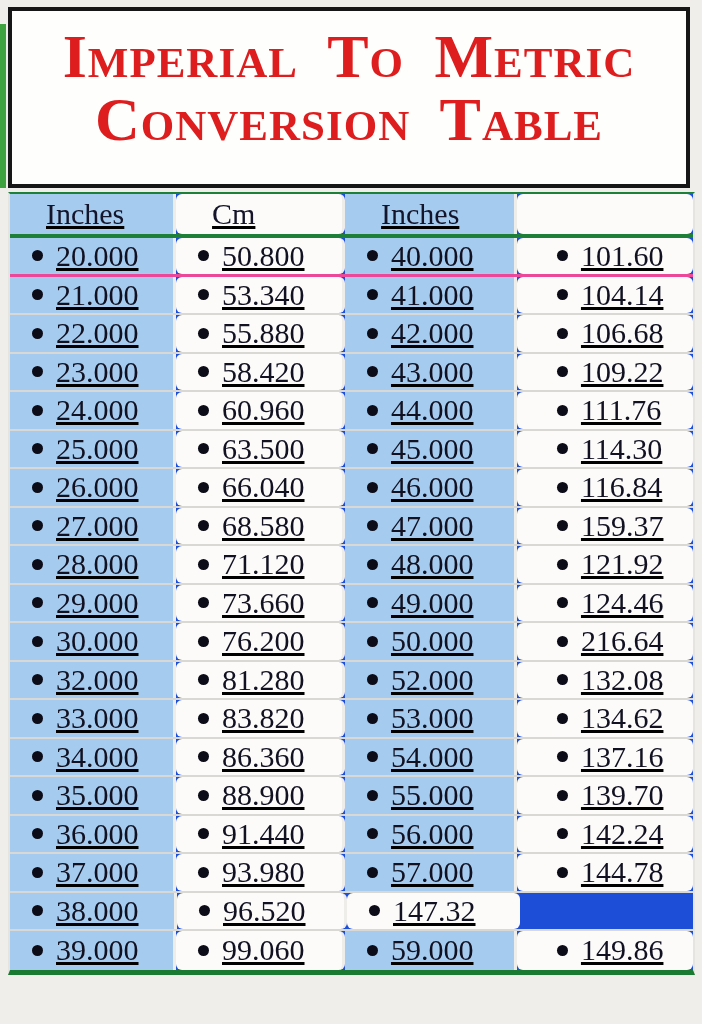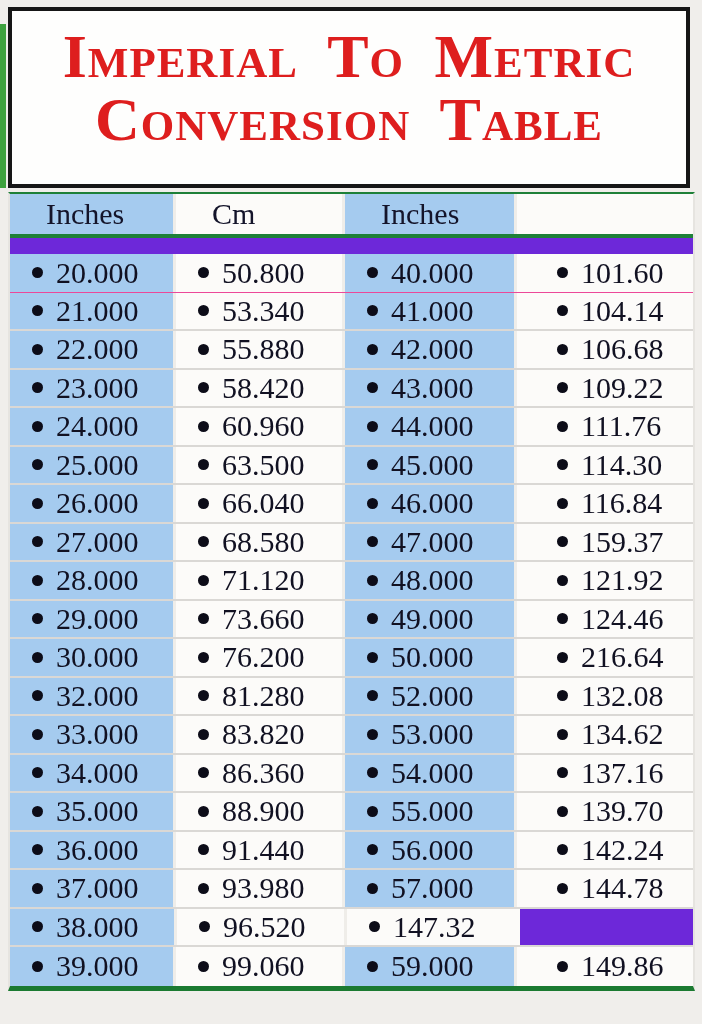--- a/index.html
+++ b/index.html
@@ -38,53 +38,54 @@
     line-height:42px;
     margin-top:0px;
   }
   .table{
     position:absolute;left:8px;top:192px;width:687px;
     border-top:2px solid #1E8038;
     border-bottom:5px solid #1B7A31;
     border-left:2px solid #E6E4E0;
     border-right:2px solid #E6E4E0;
     box-sizing:border-box;
-    background:#6d28d9;
+    background:#1d4ed8;
+    text-decoration:underline;
   }
   .thead,.trow{display:flex;width:100%;}
   .thead{
     height:40px;
     border-bottom:4px solid #1E8038;
     box-sizing:content-box;
   }
   .trow{
     height:38.5px;
     box-sizing:border-box;
     border-bottom:2px solid #DAD8D5;
   }
-  .trow.first{border-bottom:1px solid #ec4899;margin-top:16px;}
+  .trow.first{border-bottom:3px solid #ec4899;}
   .trow:last-child{border-bottom:none;}
   .cell{
     display:flex;align-items:center;
     height:100%;
     box-sizing:border-box;
     border-right:3px solid #EFEDE9;
     padding-left:22px;
     font-size:30px;
     color:#111122;
     white-space:nowrap;
     overflow:hidden;
   }
   .cell:last-child{border-right:none;}
   .cell:nth-child(1){width:167px;}
   .cell:nth-child(2){width:170px;}
   .cell:nth-child(3){width:173px;}
   .cell:nth-child(4){width:177px;padding-left:40px;}
   .cell.blue{background:#A5CBEF;}
-  .cell.white{background:#FCFBF9;}
+  .cell.white{background:#FCFBF9;border-radius:6px;}
   .thead .cell{padding-left:36px;font-size:30px;color:#14142A;}
   .dot{
     width:11px;height:11px;border-radius:50%;
     background:#0C0C18;
     margin-right:13px;
     flex-shrink:0;
   }
 </style>
 </head>
 <body>

